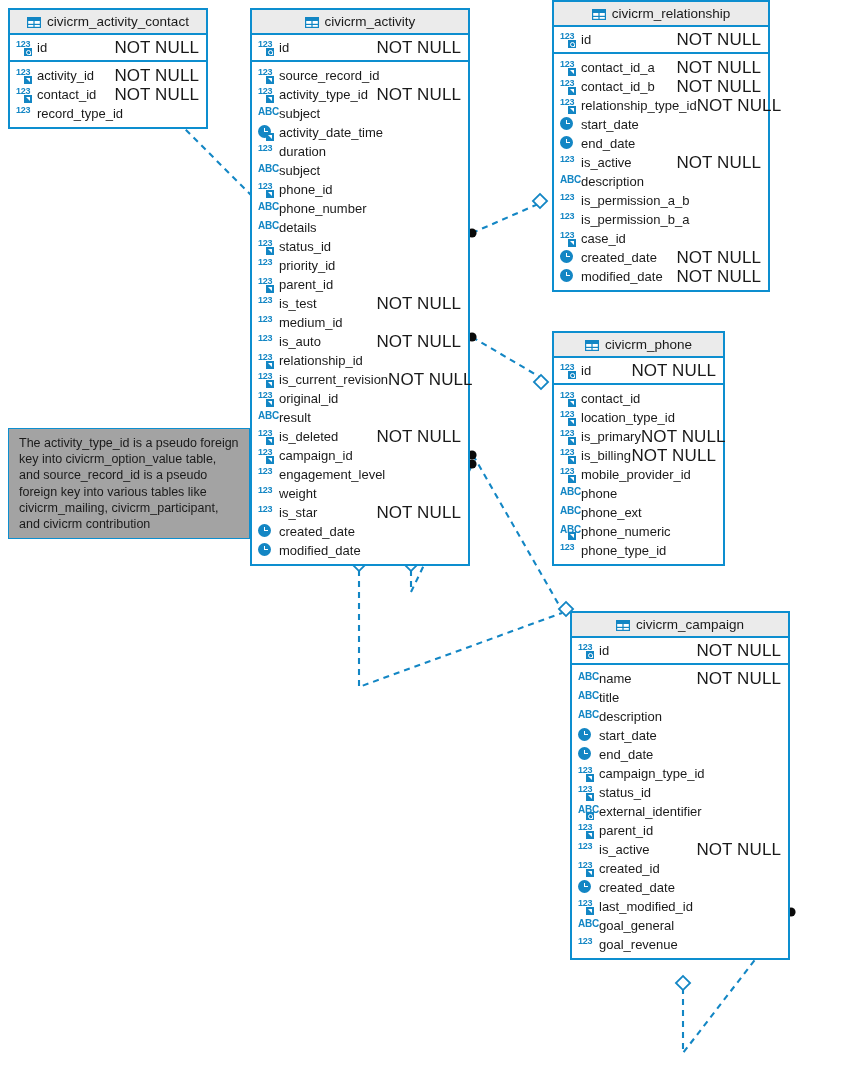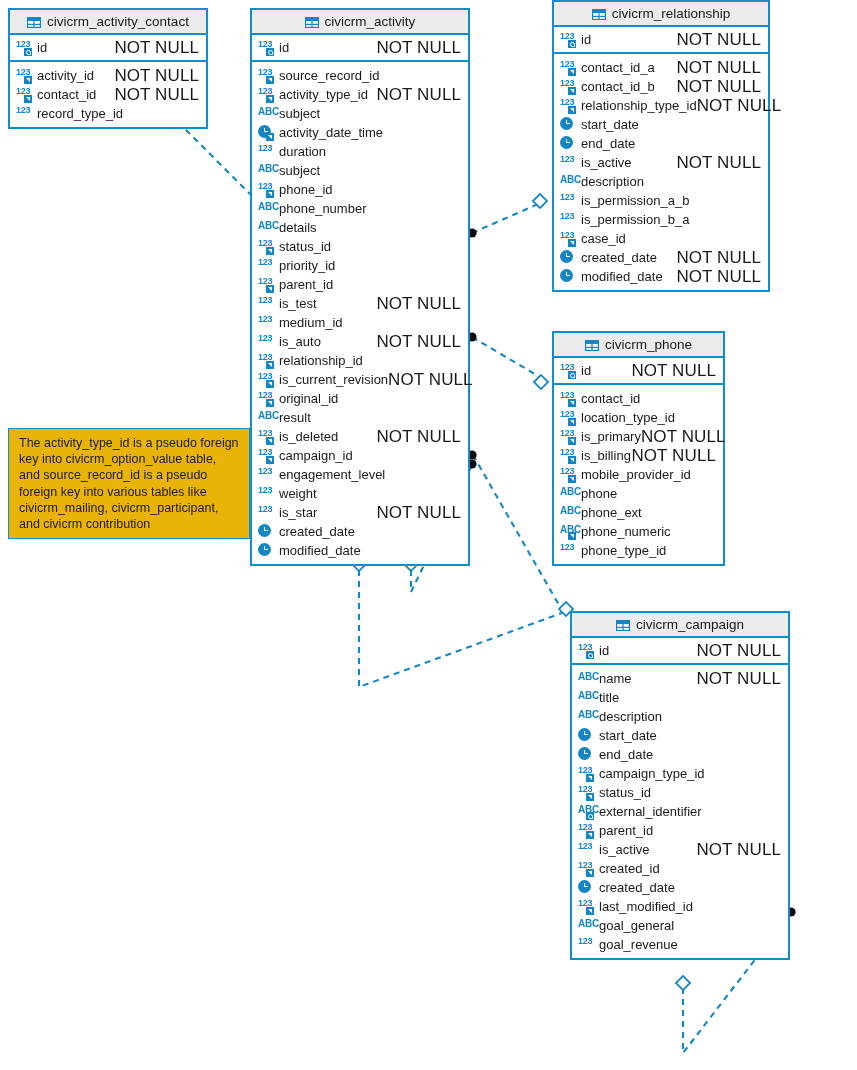--- a/index.html
+++ b/index.html
@@ -136,21 +136,21 @@
     content: "";
     position: absolute;
     left: 6.2px; top: 6px;
     width: 3.6px; height: 1.4px;
     background: #ffffff;
   }
 
   
   .note {
     position: absolute;
-    background: #eab308;
+    background: #a3a3a3;
     border: 1.6px solid #0d8ecf;
     padding: 6px 9px 6px 10px;
     font-size: 12.5px;
     line-height: 16.2px;
     color: #1a1a1a;
     z-index: 4;
   }
 </style>
 </head>
 <body>

